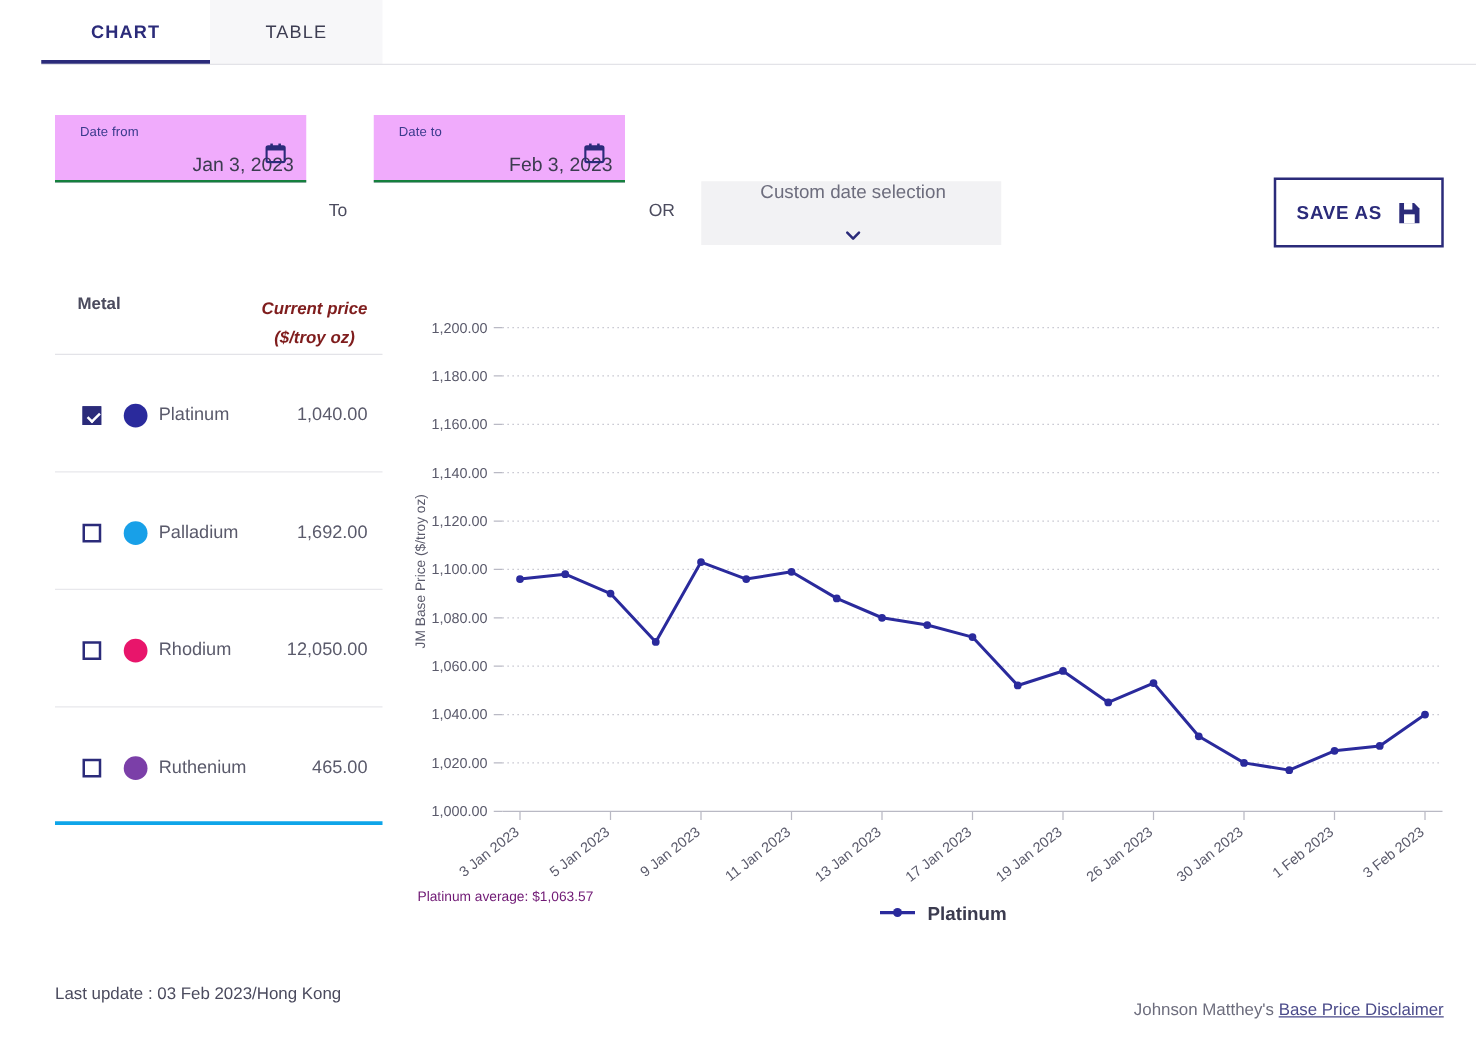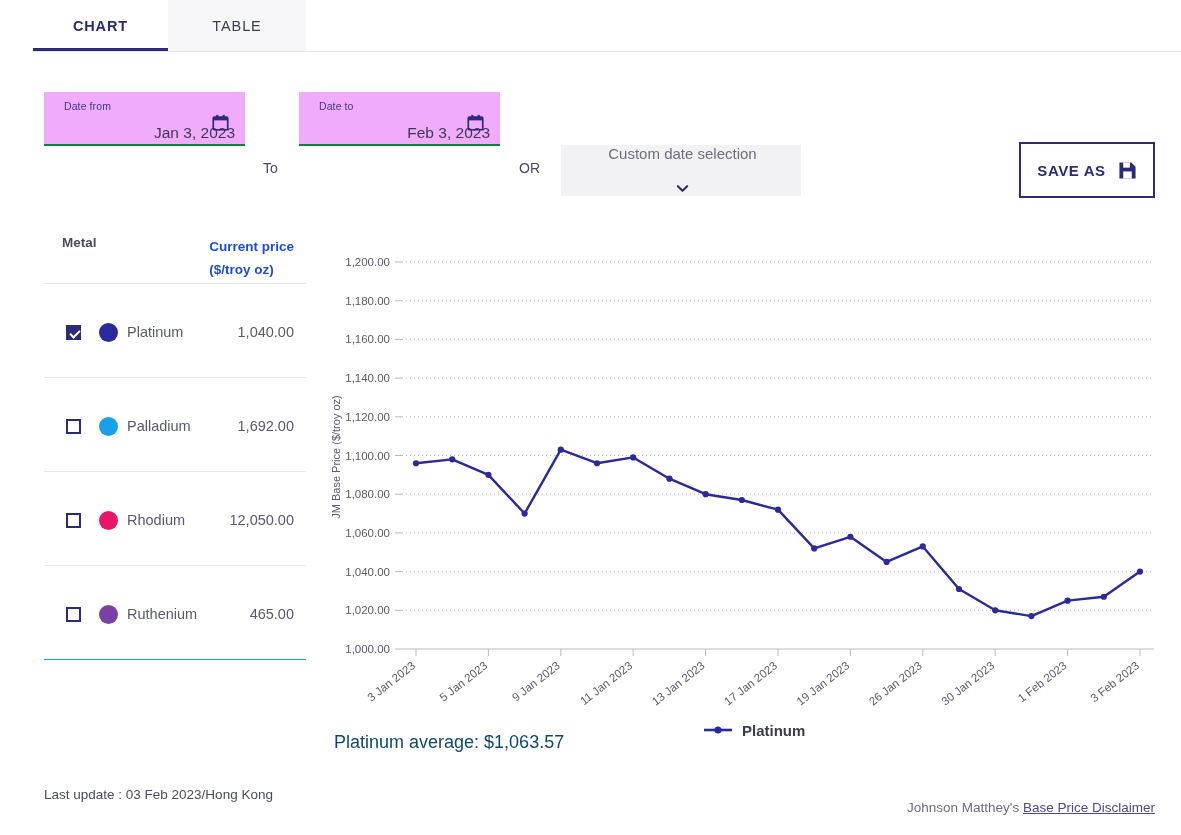--- a/index.html
+++ b/index.html
@@ -93,29 +93,30 @@
     position: relative; height: 72px;
     border-bottom: 1px solid #e3e3e8;
     padding-top: 22px;
   }
   .metal-head .h-metal {
     position: absolute; left: 18px; top: 23px;
     font-size: 13.5px; font-weight: 600; color: #4b4b5e;
   }
   .metal-head .h-price {
     position: absolute; right: 12px; top: 23px;
-    font-size: 13.5px; font-weight: 600; color: #1d4ed8; text-align: left;
+    font-size: 13.5px; font-weight: 600; color: #7f1d1d; text-align: center;
     line-height: 23px;
+    font-style: italic;
   }
   .metal-row {
     position: relative; height: 94px;
     border-bottom: 1px solid #e8e8ec;
     display: flex; align-items: center;
   }
-  .metal-row:last-child { border-bottom: 1px solid #0ea5e9; }
+  .metal-row:last-child { border-bottom: 3px solid #0ea5e9; }
   .cb {
     position: absolute; left: 22px; top: 41px;
     width: 15px; height: 15px;
     border: 2px solid #2b2b7a; background: #fff;
     cursor: pointer;
   }
   .cb.checked { background: #2b2b7a; }
   .cb.checked::after {
     content: ""; position: absolute; left: 2px; top: 3px;
     width: 8px; height: 4px;
@@ -138,22 +139,22 @@
   .lastupdate {
     position: absolute; left: 44px; top: 787px;
     font-size: 13.5px; color: #4b4b5e;
   }
 
   
   .chart-wrap { position: absolute; left: 306px; top: 212px; width: 860px; height: 560px; }
   .chart-svg { display: block; }
 
   .avg-text {
-    position: absolute; left: 334px; top: 732px;
-    font-size: 18px; color: #0c4a6e;
+    position: absolute; left: 334px; top: 712px;
+    font-size: 11px; color: #701a75;
   }
   .disclaimer {
     position: absolute; right: 26px; top: 800px;
     font-size: 13.5px; color: #6d6d7d;
   }
   .disclaimer a {
     color: #4b4b8a; text-decoration: underline;
   }
 
   .ytitle {

